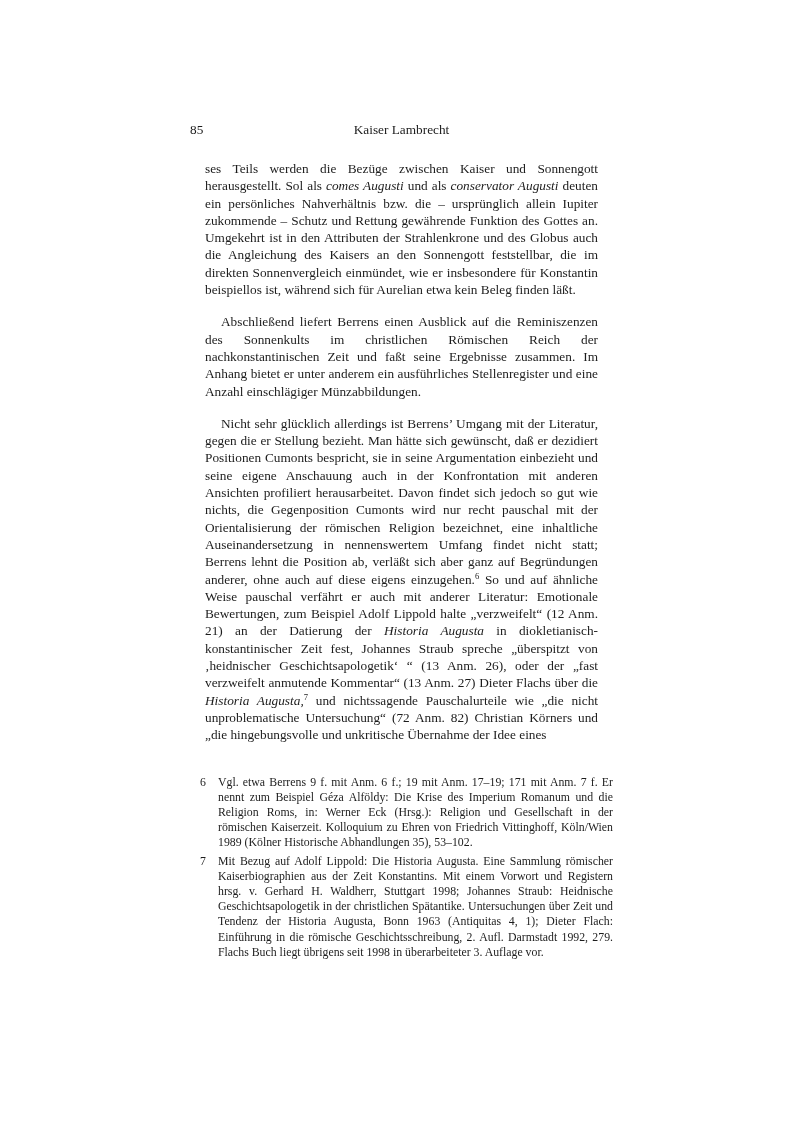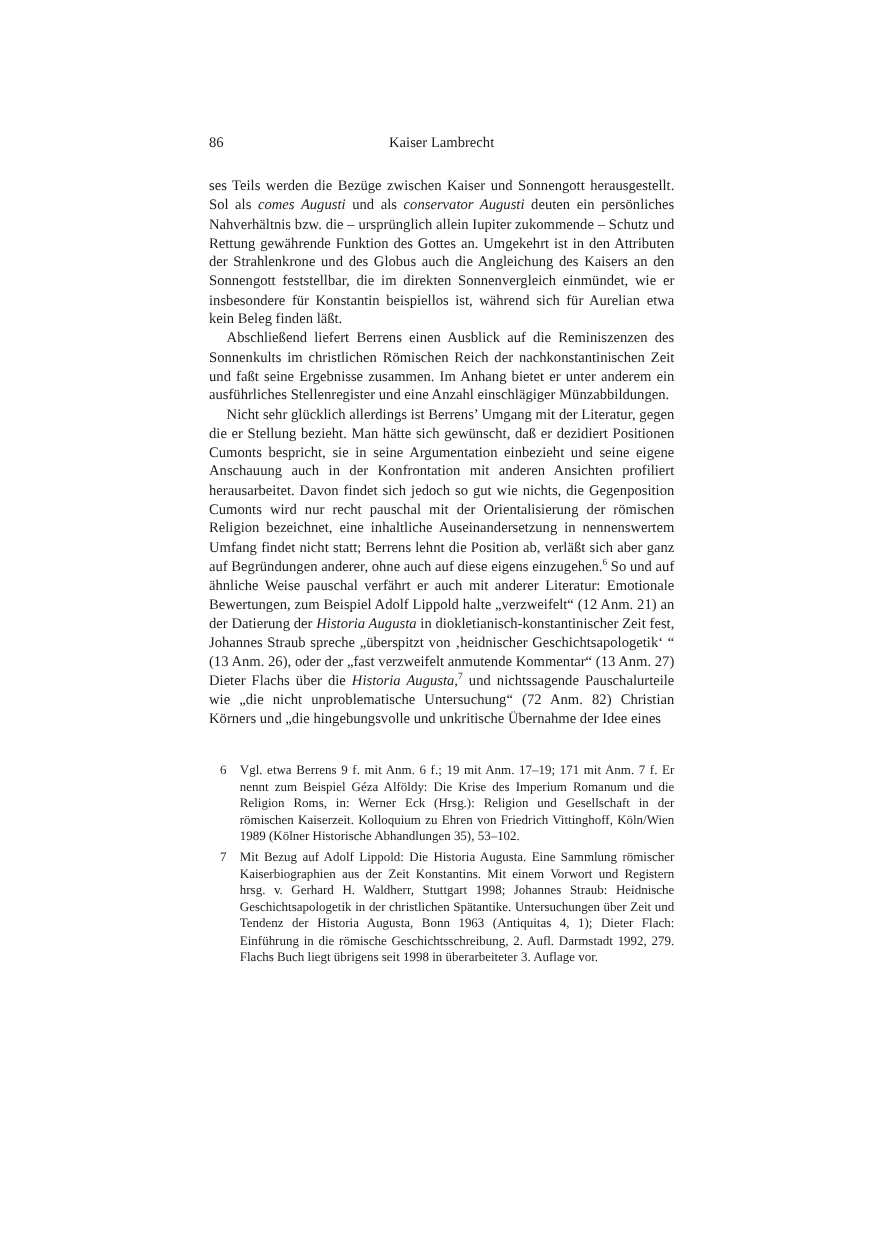--- a/index.html
+++ b/index.html
@@ -41,21 +41,21 @@
     display: block;
     text-align: center;
   }
   .body-text {
     font-size: 13.3px;
     line-height: 17.3px;
     text-align: justify;
     hyphens: auto;
     -webkit-hyphens: auto;
   }
-  .para { margin: 0; }
+  .para { margin: 15px; }
   .para.indent { text-indent: 16px; }
   .it { font-style: italic; }
   sup { font-size: 0.65em; line-height: 0; }
   .footnotes {
     margin-top: 31px;
     font-size: 11.8px;
     line-height: 15.2px;
     text-align: justify;
     hyphens: auto;
     -webkit-hyphens: auto;
@@ -71,21 +71,21 @@
     top: 0;
   }
 </style>
 </head>
 <body>
 
 <div class="page">
   <div class="text-block">
 
     <div class="page-header">
-      <span class="page-number">86</span>
+      <span class="page-number">85</span>
       <span class="running-head">Kaiser Lambrecht</span>
     </div>
 
     <div class="body-text">
       <p class="para"><span>ses Teils werden die Bezüge zwischen Kaiser und Sonnengott herausgestellt. Sol als </span><span class="it">comes Augusti</span><span> und als </span><span class="it">conservator Augusti</span><span> deuten ein persönliches Nahverhältnis bzw. die – ursprünglich allein Iupiter zukommende – Schutz und Rettung gewährende Funktion des Gottes an. Umgekehrt ist in den Attributen der Strahlenkrone und des Globus auch die Angleichung des Kaisers an den Sonnengott feststellbar, die im direkten Sonnenvergleich einmündet, wie er insbesondere für Konstantin beispiellos ist, während sich für Aurelian etwa kein Beleg finden läßt.</span></p>
       <p class="para indent"><span>Abschließend liefert Berrens einen Ausblick auf die Reminiszenzen des Sonnenkults im christlichen Römischen Reich der nachkonstantinischen Zeit und faßt seine Ergebnisse zusammen. Im Anhang bietet er unter anderem ein ausführliches Stellenregister und eine Anzahl einschlägiger Münzabbildungen.</span></p>
       <p class="para indent"><span>Nicht sehr glücklich allerdings ist Berrens’ Umgang mit der Literatur, gegen die er Stellung bezieht. Man hätte sich gewünscht, daß er dezidiert Positionen Cumonts bespricht, sie in seine Argumentation einbezieht und seine eigene Anschauung auch in der Konfrontation mit anderen Ansichten profiliert herausarbeitet. Davon findet sich jedoch so gut wie nichts, die Gegenposition Cumonts wird nur recht pauschal mit der Orientalisierung der römischen Religion bezeichnet, eine inhaltliche Auseinandersetzung in nennenswertem Umfang findet nicht statt; Berrens lehnt die Position ab, verläßt sich aber ganz auf Begründungen anderer, ohne auch auf diese eigens einzugehen.</span><sup>6</sup><span> So und auf ähnliche Weise pauschal verfährt er auch mit anderer Literatur: Emotionale Bewertungen, zum Beispiel Adolf Lippold halte „verzweifelt“ (12 Anm. 21) an der Datierung der </span><span class="it">Historia Augusta</span><span> in diokletianisch-konstantinischer Zeit fest, Johannes Straub spreche „überspitzt von ‚heidnischer Geschichtsapologetik‘ “ (13 Anm. 26), oder der „fast verzweifelt anmutende Kommentar“ (13 Anm. 27) Dieter Flachs über die </span><span class="it">Historia Augusta,</span><sup>7</sup><span> und nichtssagende Pauschalurteile wie „die nicht unproblematische Untersuchung“ (72 Anm. 82) Christian Körners und „die hingebungsvolle und unkritische Übernahme der Idee eines</span></p>
     </div>
 
     <div class="footnotes">

